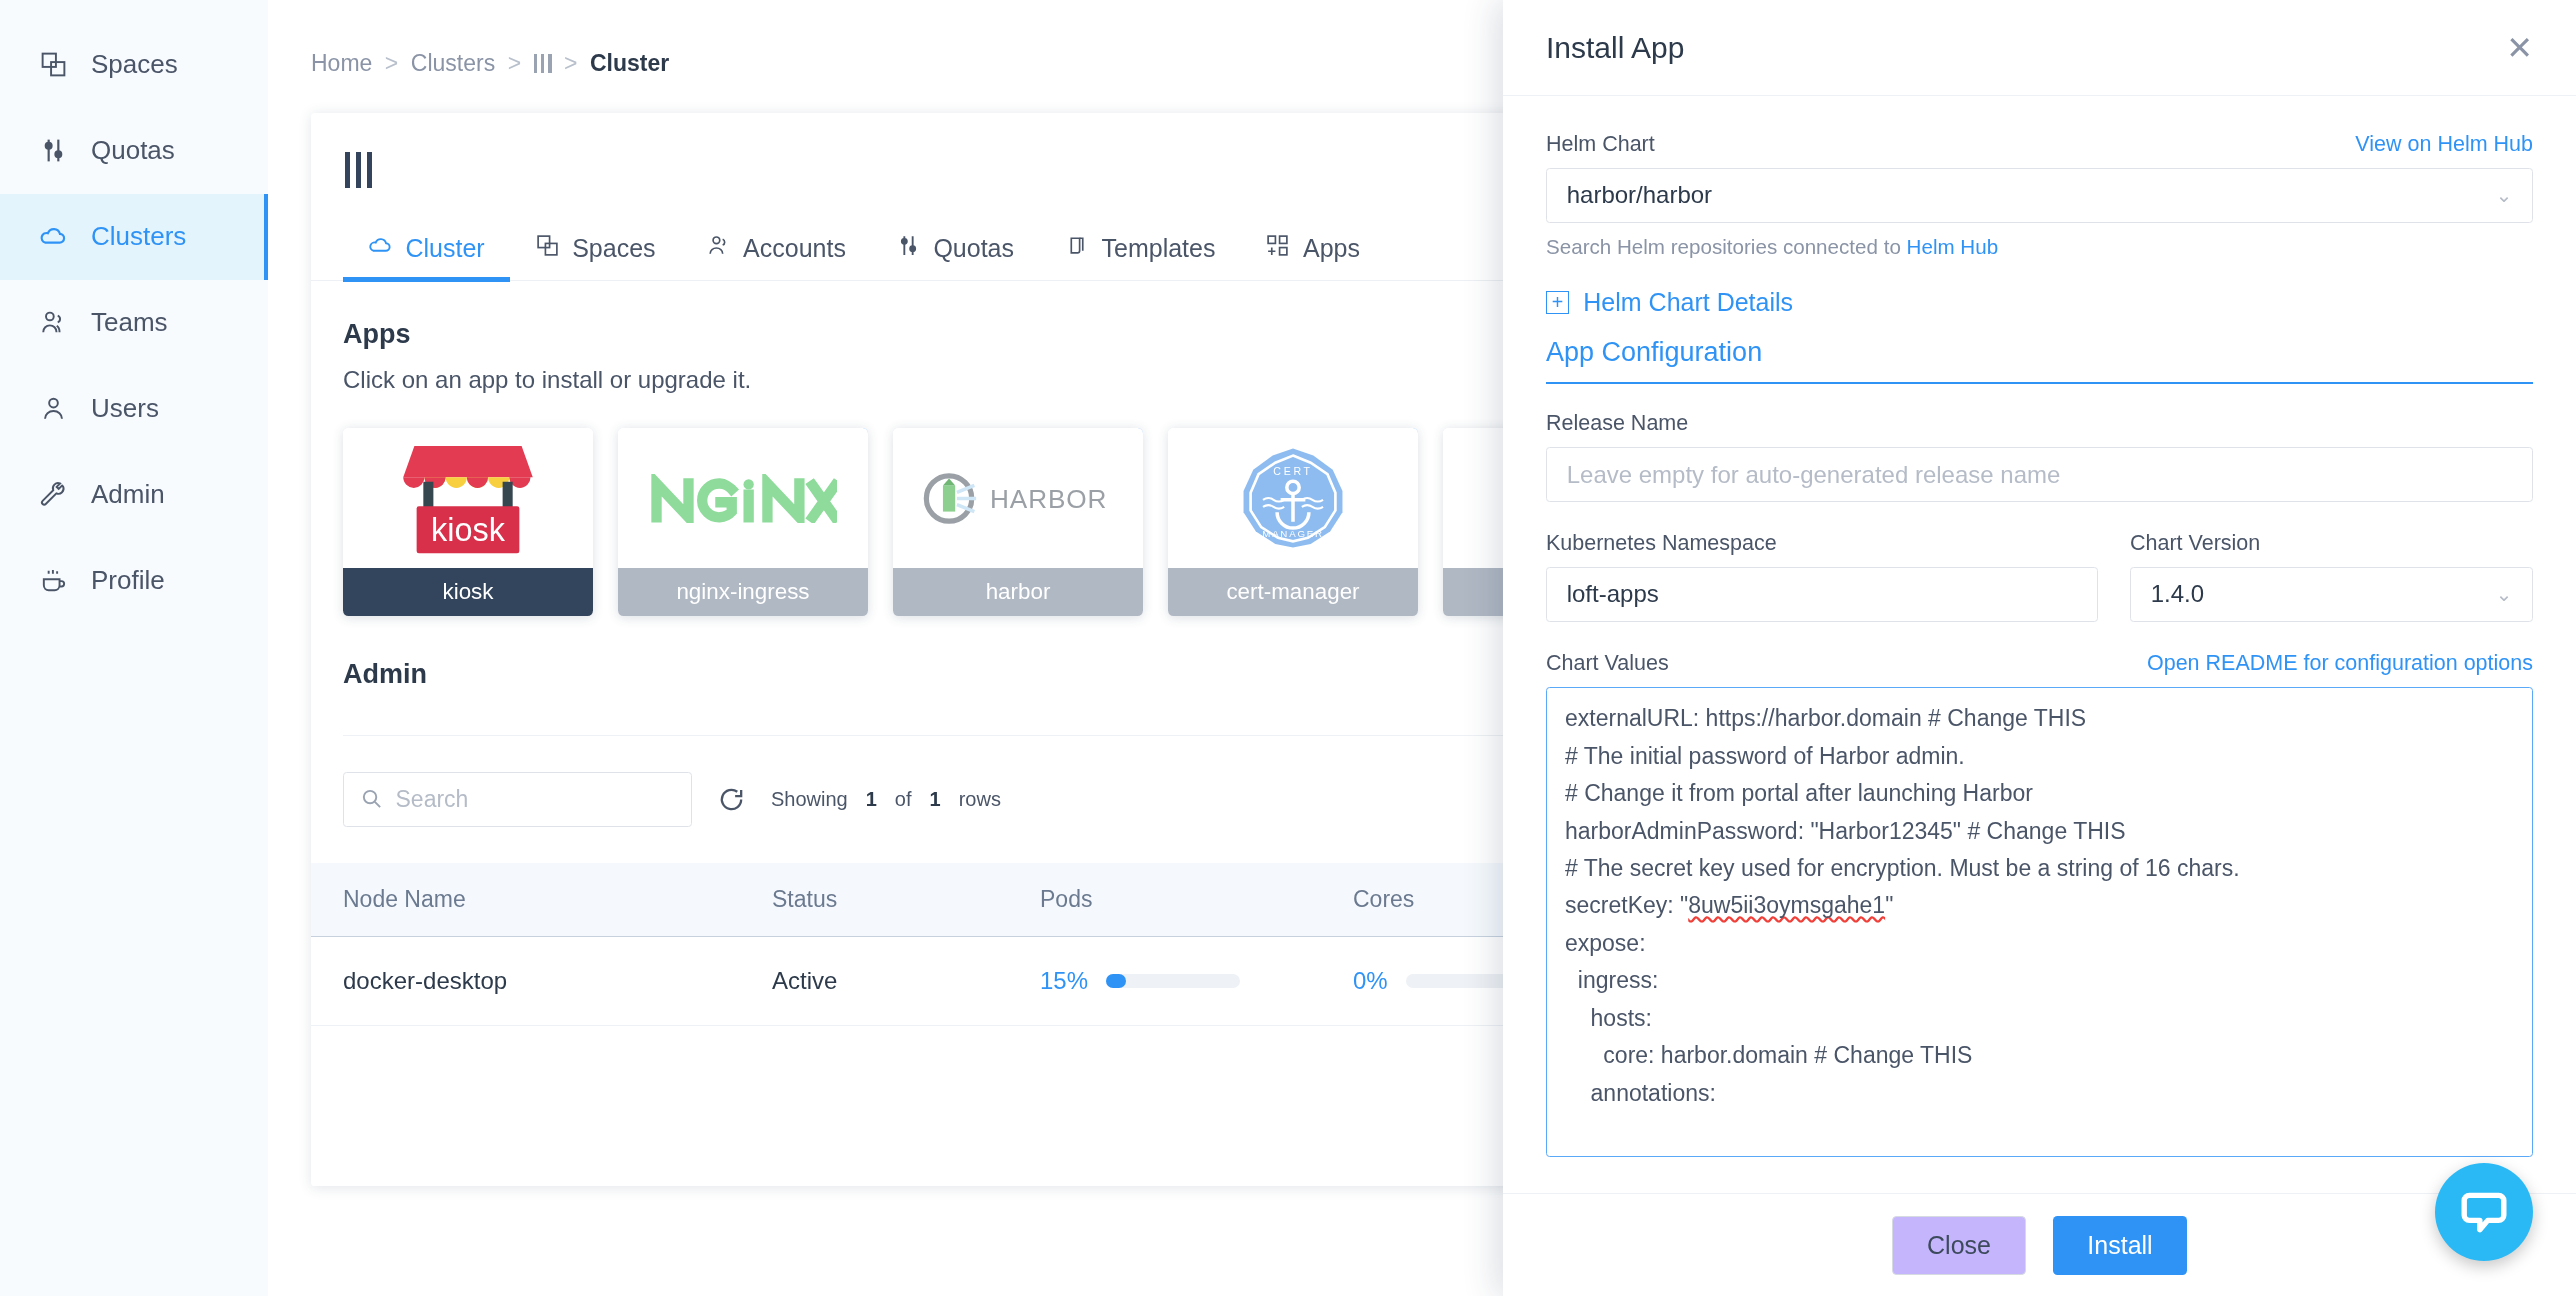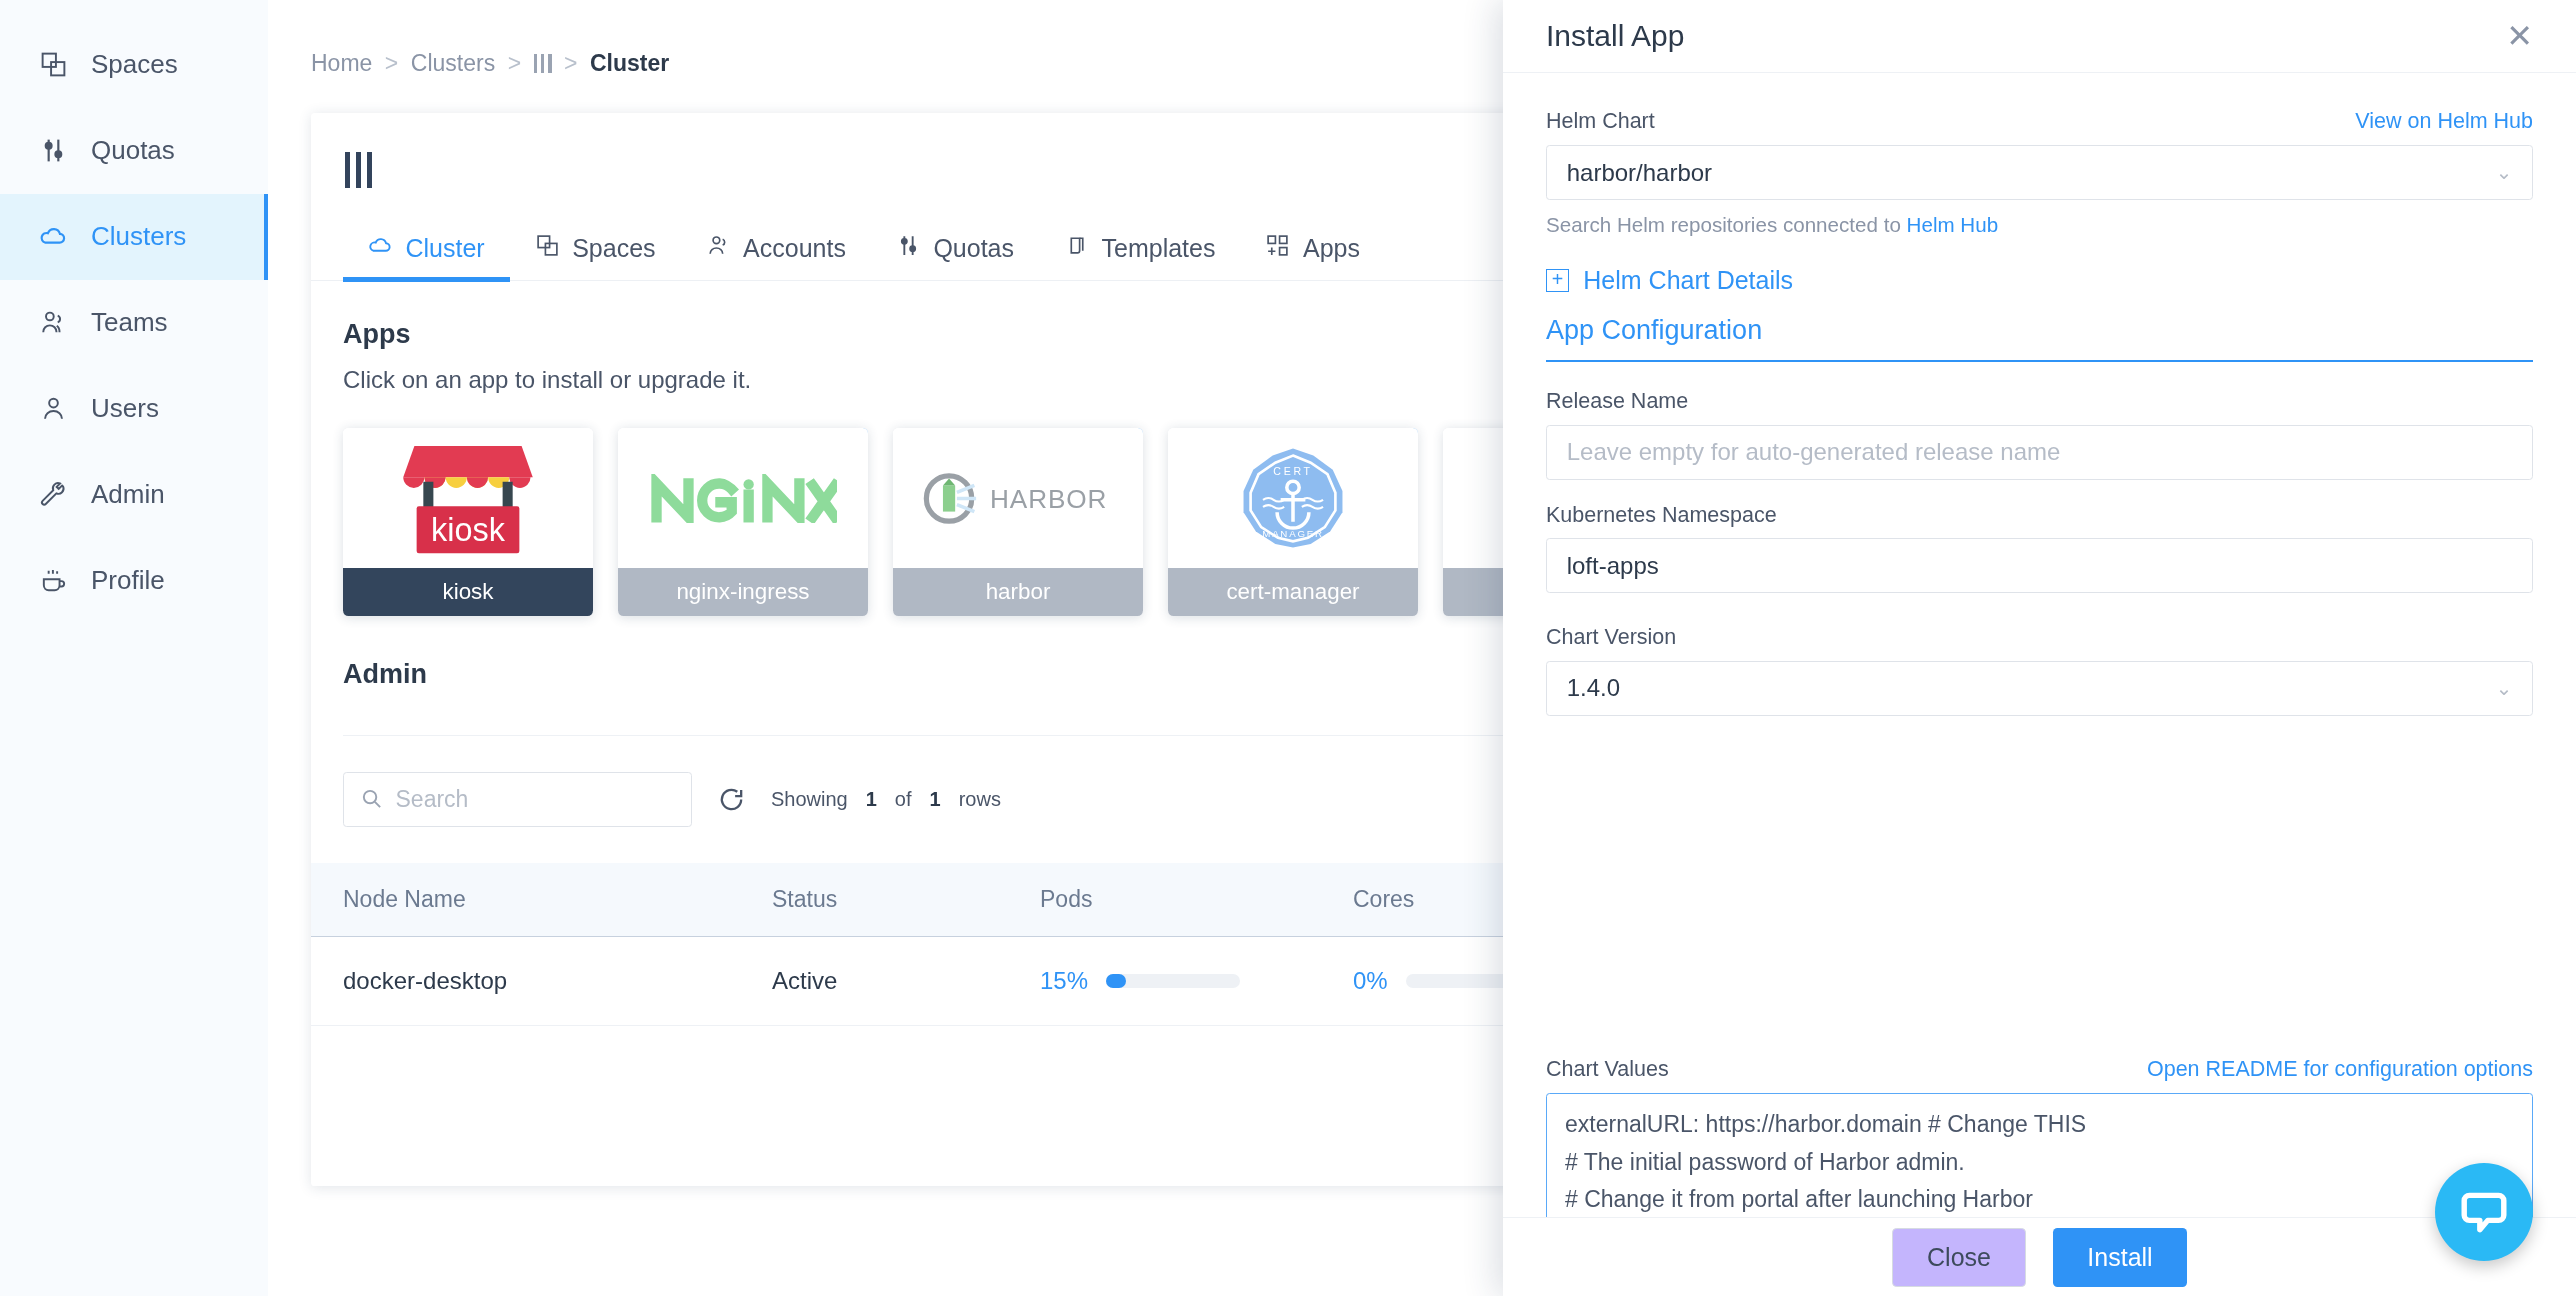--- a/index.html
+++ b/index.html
@@ -234,21 +234,21 @@
     display: flex; align-items: center; justify-content: center;
     font-size: 19.7px; line-height: 1; color: #2f93f6;
   }
 
   .app-config {
     font-size: 27px; color: #2f93f6;
     margin-top: 20px;
     padding-bottom: 14.3px;
     border-bottom: 2.7px solid #2f93f6;
   }
-  .row2 { display: flex; gap: 32px; margin-top: 23px; flex-direction: column; }
+  .row2 { display: flex; gap: 32px; margin-top: 29px; }
   .row2 > div { flex: 1 1 0; }
   .col-narrow { flex: 0 0 403px !important; }
 
   .values-area {
     margin-top: 10.7px;
     border: 1.8px solid #5aa9f8;
     border-radius: 3.6px;
     height: 470px;
     padding: 12.5px 18px;
     overflow: hidden;

